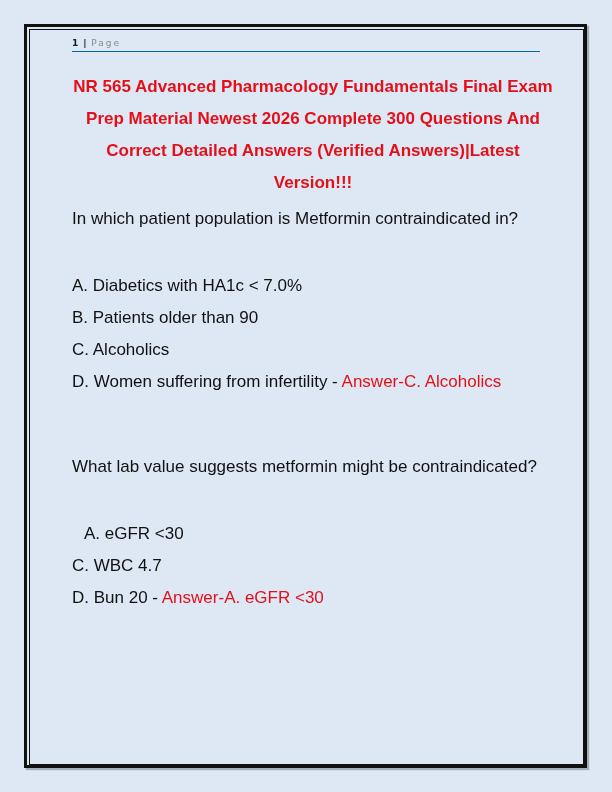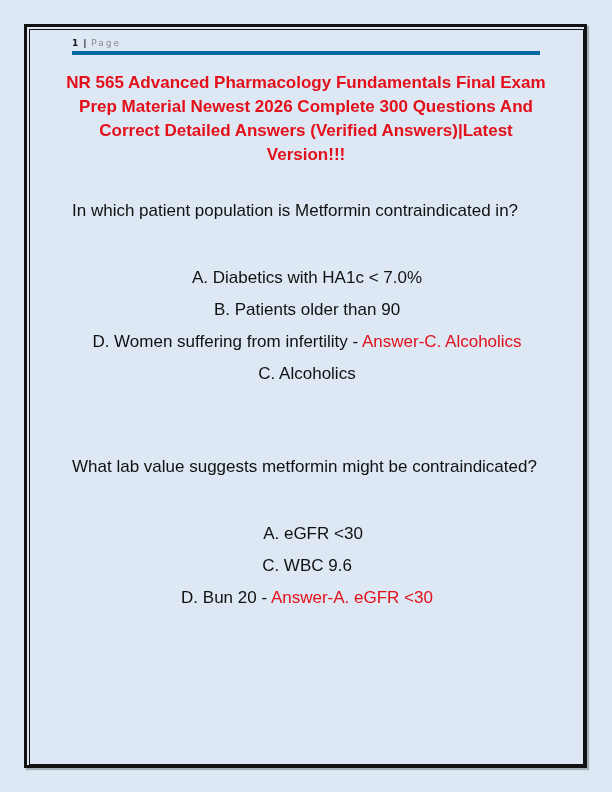--- a/index.html
+++ b/index.html
@@ -31,98 +31,97 @@
       width: 553px;
       height: 734px;
       border: 1px solid #111111;
     }
     .page-header {
       position: absolute;
       left: 72px;
       top: 37px;
       width: 468px;
       height: 14px;
-      border-bottom: 4px solid #0369a1;
+      border-bottom: 1px solid #0369a1;
       font-family: "DejaVu Sans", sans-serif;
       font-size: 9px;
       line-height: 12px;
     }
     .page-num {
       font-weight: bold;
       color: #1a1a1a;
     }
     .page-sep {
       font-weight: bold;
       color: #1a1a1a;
       margin: 0 2px;
     }
     .page-word {
       color: #8a8a8a;
       letter-spacing: 2px;
     }
     .title {
       position: absolute;
-      left: 60px;
+      left: 67px;
       top: 71px;
       width: 492px;
       text-align: center;
       color: #e3101a;
       font-weight: bold;
       font-size: 17px;
-      line-height: 24px;
+      line-height: 32px;
     }
     .qa-block {
       position: absolute;
       left: 72px;
       width: 470px;
       font-size: 17px;
     }
     .question {
       line-height: 25px;
       margin: 0;
     }
     .options {
       list-style: none;
       margin: 0;
       padding: 0;
     }
     .options li {
       line-height: 32px;
       height: 32px;
       white-space: nowrap;
-      text-align: center;
     }
     .answer {
       color: #e3101a;
     }
   </style>
 </head>
 <body>
 
 <div class="frame-outer"></div>
 <div class="frame-inner"></div>
 
 <div class="page-header">
   <span class="page-num">1</span>
   <span class="page-sep">|</span>
   <span class="page-word">Page</span>
 </div>
 
 <div class="title">NR 565 Advanced Pharmacology Fundamentals Final Exam Prep Material Newest 2026 Complete 300 Questions And Correct Detailed Answers (Verified Answers)|Latest Version!!!</div>
 
-<div class="qa-block" style="top: 198px;">
+<div class="qa-block" style="top: 206px;">
   <p class="question">In which patient population is Metformin contraindicated in?</p>
   <ul class="options" style="margin-top: 39px;">
     <li><span style="white-space: pre;">A. Diabetics with HA1c &lt; 7.0%</span></li>
     <li><span style="white-space: pre;">B. Patients older than 90</span></li>
+    <li><span style="white-space: pre;">C. Alcoholics</span></li>
     <li><span style="white-space: pre;">D. Women suffering from infertility - </span><span class="answer">Answer-C. Alcoholics</span></li>
-    <li><span style="white-space: pre;">C. Alcoholics</span></li>
   </ul>
 </div>
 
 <div class="qa-block" style="top: 454px;">
   <p class="question">What lab value suggests metformin might be contraindicated?</p>
   <ul class="options" style="margin-top: 39px;">
     <li><span style="white-space: pre; margin-left: 12px;">A. eGFR &lt;30</span></li>
-    <li><span style="white-space: pre;">C. WBC 9.6</span></li>
+    <li><span style="white-space: pre;">C. WBC 4.7</span></li>
     <li><span style="white-space: pre;">D. Bun 20 - </span><span class="answer">Answer-A. eGFR &lt;30</span></li>
   </ul>
 </div>
 
 </body></html>

